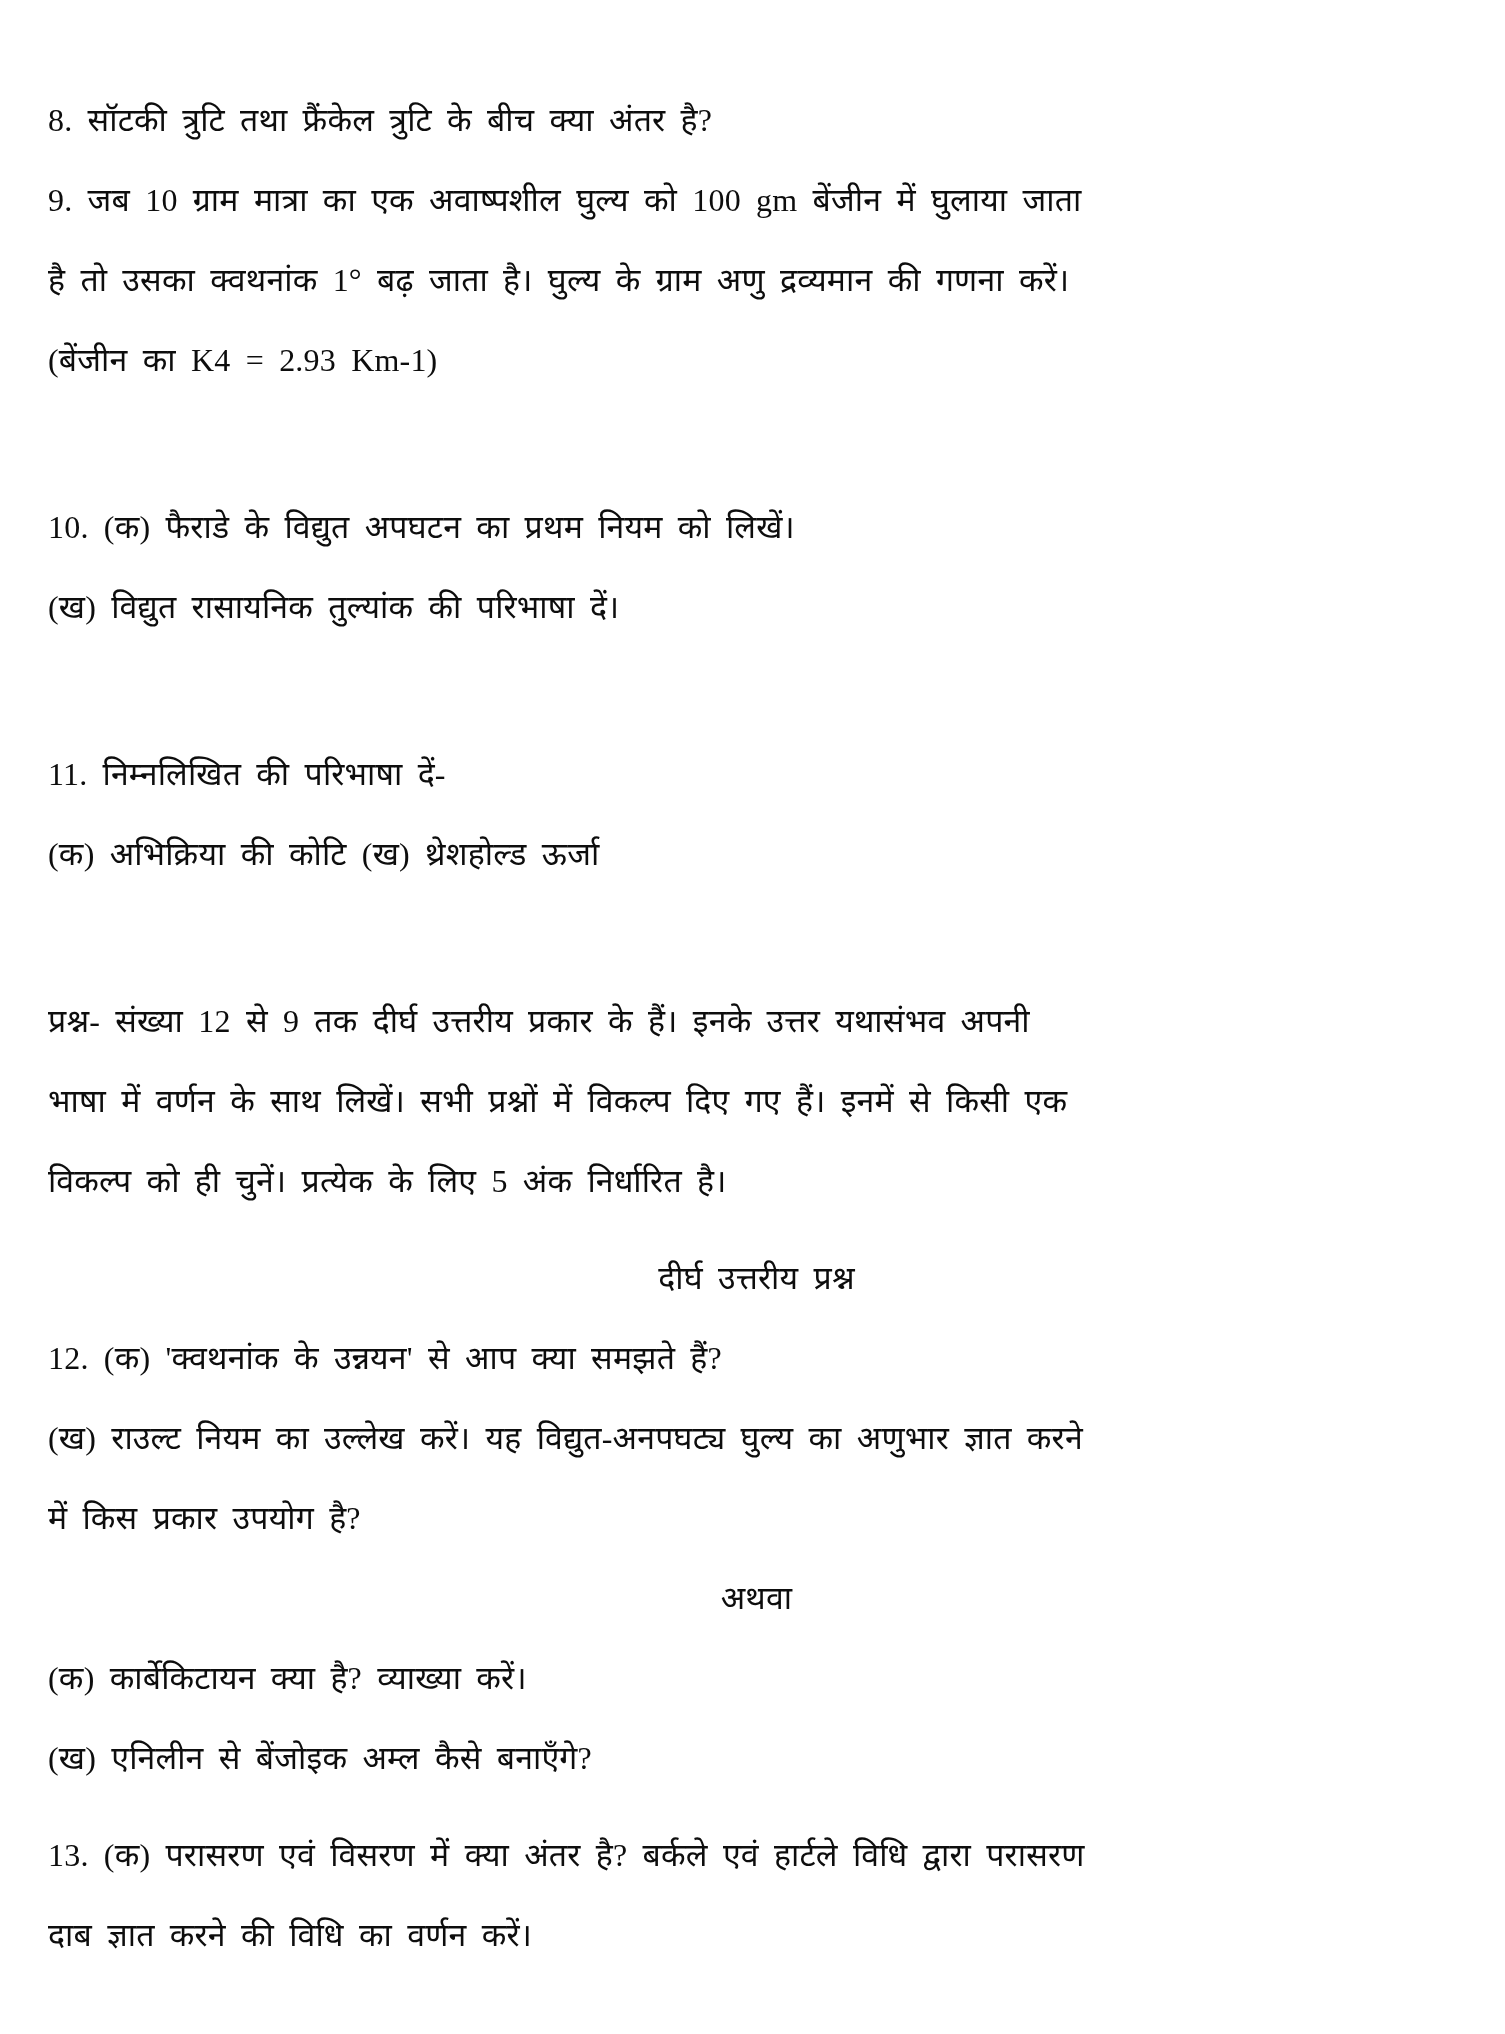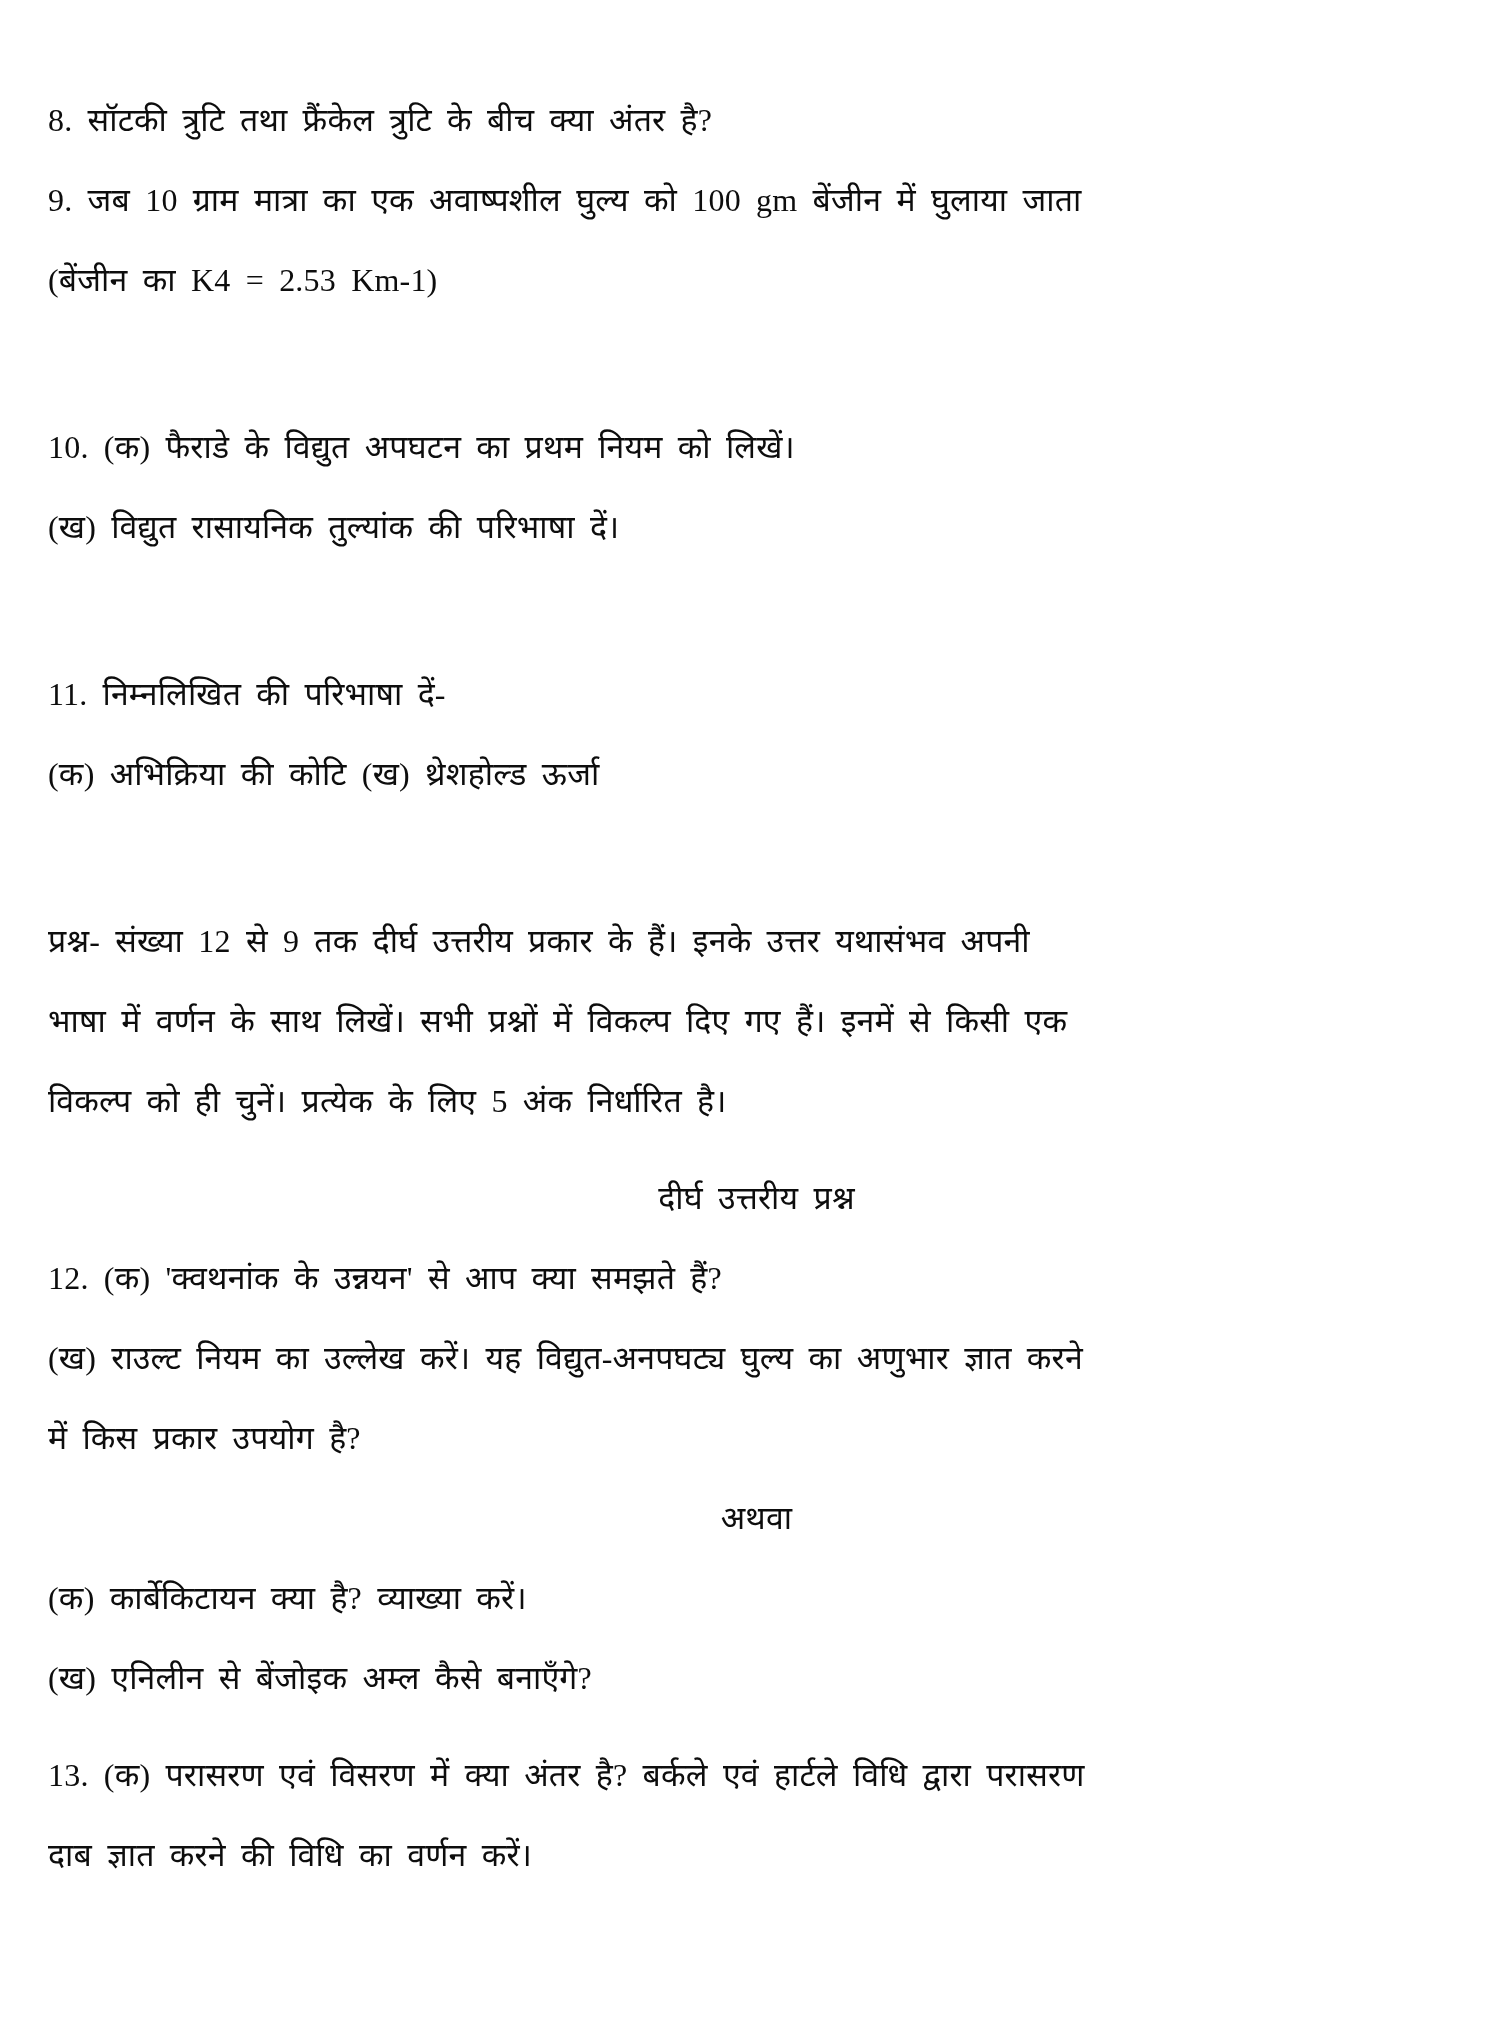--- a/index.html
+++ b/index.html
@@ -36,21 +36,22 @@
   .gap-md { margin-top: 49px; }   
 </style>
 </head>
 <body>
 
 <div class="page">
 
   <div class="line">8. सॉटकी त्रुटि तथा फ्रैंकेल त्रुटि के बीच क्या अंतर है?</div>
 
   <div class="line">9. जब 10 ग्राम मात्रा का एक अवाष्पशील घुल्य को 100 gm बेंजीन में घुलाया जाता</div>
-  <div class="line">(बेंजीन का K4 = 2.53 Km-1)</div>
+  <div class="line">है तो उसका क्वथनांक 1° बढ़ जाता है। घुल्य के ग्राम अणु द्रव्यमान की गणना करें।</div>
+  <div class="line">(बेंजीन का K4 = 2.93 Km-1)</div>
 
   <div class="line gap-lg">10. (क) फैराडे के विद्युत अपघटन का प्रथम नियम को लिखें।</div>
   <div class="line">(ख) विद्युत रासायनिक तुल्यांक की परिभाषा दें।</div>
 
   <div class="line gap-lg">11. निम्नलिखित की परिभाषा दें-</div>
   <div class="line">(क) अभिक्रिया की कोटि (ख) थ्रेशहोल्ड ऊर्जा</div>
 
   <div class="line gap-lg">प्रश्न- संख्या 12 से 9 तक दीर्घ उत्तरीय प्रकार के हैं। इनके उत्तर यथासंभव अपनी</div>
   <div class="line">भाषा में वर्णन के साथ लिखें। सभी प्रश्नों में विकल्प दिए गए हैं। इनमें से किसी एक</div>
   <div class="line">विकल्प को ही चुनें। प्रत्येक के लिए 5 अंक निर्धारित है।</div>

